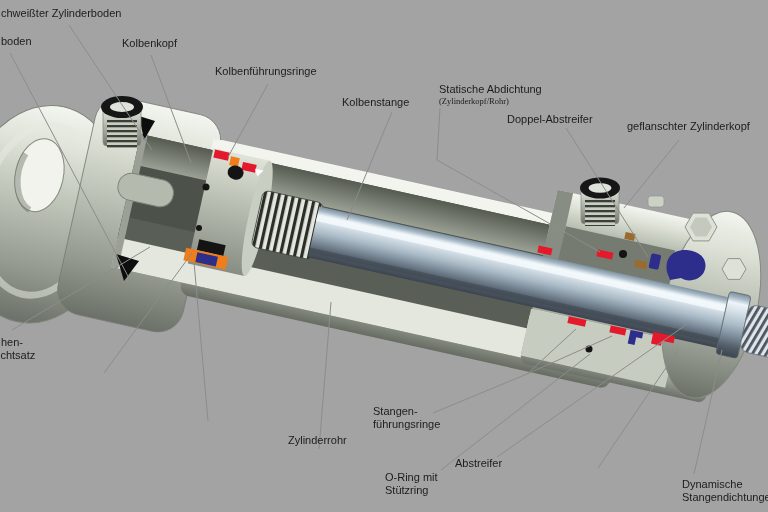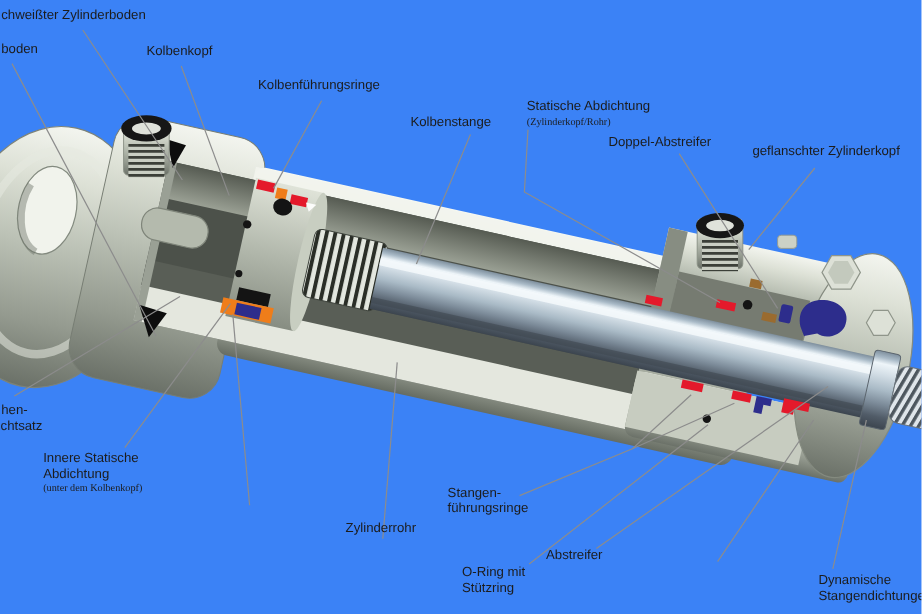--- a/index.html
+++ b/index.html
@@ -1,16 +1,16 @@
 <!DOCTYPE html>
 <html><head>
 <meta charset="utf-8">
 <style>
   html,body{margin:0;padding:0;background:#fff;}
-  .stage{position:relative;width:768px;height:512px;background:#3b82f6;overflow:hidden;
+  .stage{position:relative;width:768px;height:512px;background:#a3a3a3;overflow:hidden;
          font-family:"Liberation Sans",sans-serif;}
   .stage svg{position:absolute;inset:0;}
   .lbl{position:absolute;color:#1c1c1c;font-size:11px;line-height:12.5px;white-space:nowrap;}
   .lbl .small{font-size:8.5px;line-height:10px;font-family:Liberation Serif, serif;}
   .leader{stroke:#8c8c8c;stroke-width:1;fill:none;}
 </style>
 </head>
 <body>
 
 <div class="stage">
@@ -198,25 +198,20 @@
 <div class="lbl" style="left:439px;top:83px">
   <div>Statische Abdichtung</div>
   <div class="small">(Zylinderkopf/Rohr)</div>
 </div>
 <div class="lbl" style="left:507px;top:113px">Doppel-Abstreifer</div>
 <div class="lbl" style="left:627px;top:120px">geflanschter Zylinderkopf</div>
 <div class="lbl" style="left:0px;top:336px">
   <div style="margin-left:1px">hen-</div>
   <div style="margin-left:-2px">ichtsatz</div>
 </div>
-<div class="lbl" style="left:36px;top:376px">
-  <div>Innere Statische</div>
-  <div>Abdichtung</div>
-  <div class="small">(unter dem Kolbenkopf)</div>
-</div>
 <div class="lbl" style="left:288px;top:434px">Zylinderrohr</div>
 <div class="lbl" style="left:373px;top:405px">
   <div>Stangen-</div>
   <div>führungsringe</div>
 </div>
 <div class="lbl" style="left:385px;top:471px">
   <div>O-Ring mit</div>
   <div>Stützring</div>
 </div>
 <div class="lbl" style="left:455px;top:457px">Abstreifer</div>

